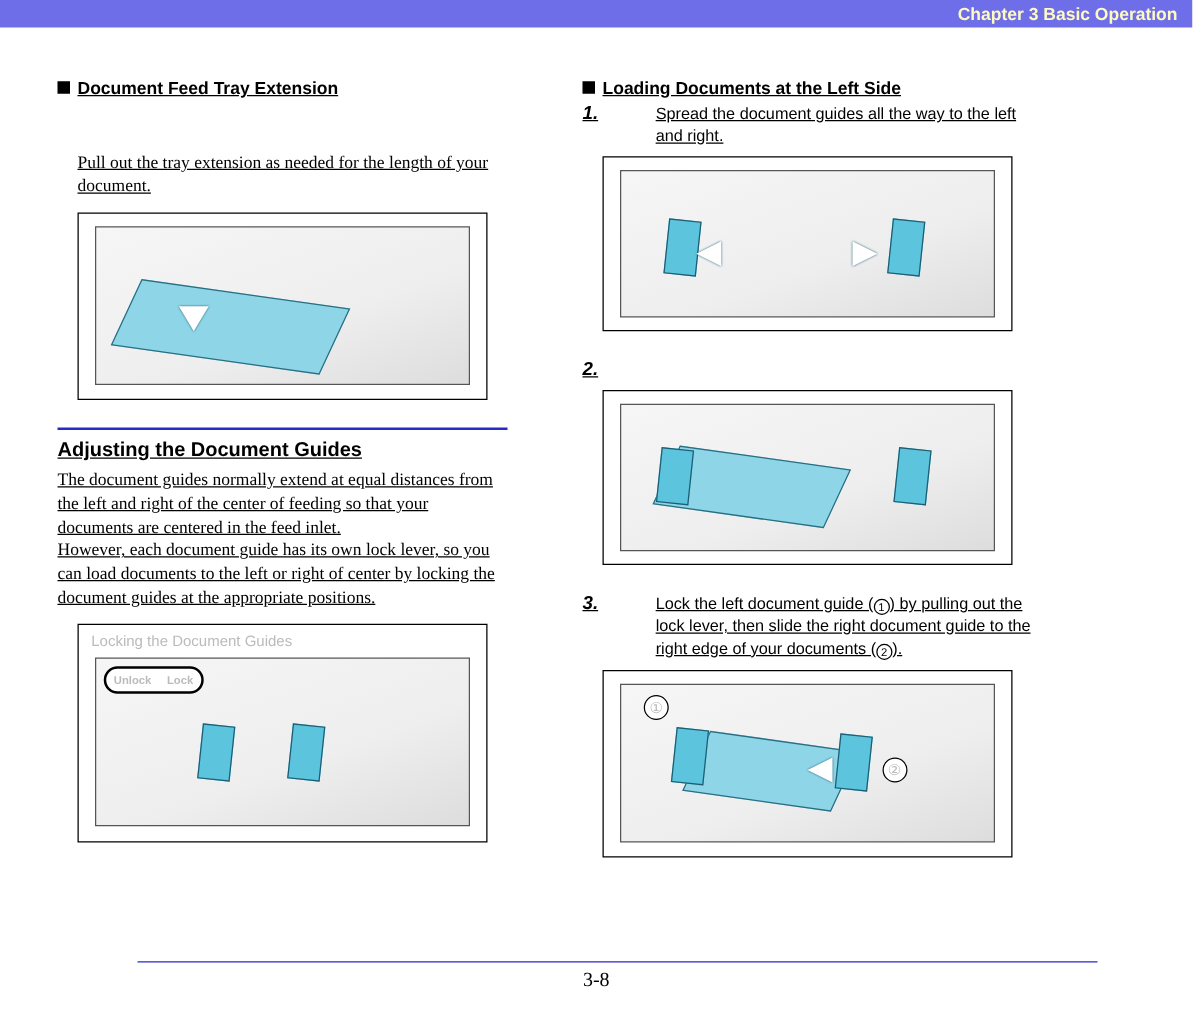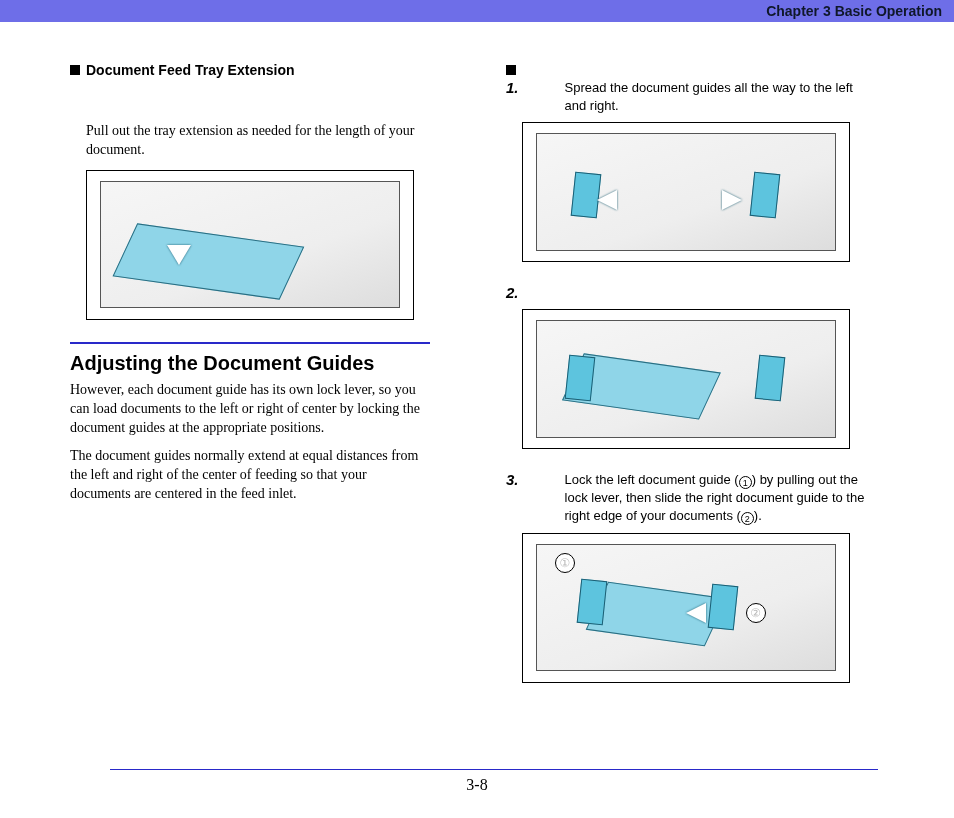--- a/index.html
+++ b/index.html
@@ -9,31 +9,32 @@
     font-family: Arial, Helvetica, sans-serif;
     font-size: 13px;
     color: #000;
     background: #fff;
     position: relative;
   }
   .header-bar {
     width: 954px;
     height: 22px;
     background: #6e6ee8;
-    color: #0f172a;
+    color: #fef9c3;
     text-align: right;
     padding-right: 12px;
     font-weight: bold;
     font-size: 14px;
     line-height: 22px;
   }
   .page-body {
     display: flex;
-    padding: 40px 20px 0 70px;
-    gap: 76px;
+    padding: 40px 20px 0 46px;
+    gap: 60px;
+    text-decoration: underline;
   }
   .col {
     width: 360px;
   }
   .sec-title-line {
     display: flex;
     align-items: flex-start;
     margin-bottom: 4px;
   }
   .square-bullet {
@@ -67,21 +68,21 @@
   .fig-h150 { height: 150px; }
   .fig-h140 { height: 140px; }
   .fig-h175 { height: 175px; }
   .blue-rule {
     height: 2px;
     background: #2929c9;
     margin: 4px 0 8px 0;
   }
   .h2 {
     font-family: Arial, Helvetica, sans-serif;
-    font-size: 20px;
+    font-size: 16px;
     font-weight: bold;
     margin-bottom: 6px;
   }
   .num-step {
     display: flex;
     align-items: flex-start;
     margin-bottom: 8px;
   }
   .step-num {
     font-style: italic;
@@ -199,30 +200,43 @@
 
     <div class="figure fig-h150">
       <div class="sketch">
         <div class="tray" style="left:8%; top:42%; width:56%; height:42%;"></div>
         <div class="arrow down" style="left:22%; top:50%;"></div>
       </div>
     </div>
 
     <div class="blue-rule"></div>
     <div class="h2">Adjusting the Document Guides</div>
+    <div class="body-text" style="margin-bottom:0">The document guides normally extend at equal distances from the left and right of the center of feeding so that your documents are centered in the feed inlet.</div>
     <div class="body-text">However, each document guide has its own lock lever, so you can load documents to the left or right of center by locking the document guides at the appropriate positions.</div>
-    <div class="body-text" style="margin-bottom:0">The document guides normally extend at equal distances from the left and right of the center of feeding so that your documents are centered in the feed inlet.</div>
-
+
+    <div class="figure fig-h175 fig-rel">
+      <div class="lock-caption">Locking the Document Guides</div>
+      <div class="sketch" style="margin-top:14px; height:78%;">
+        <div class="callout-bubble" style="left:6px; top:6px;">
+          <span>Unlock</span>
+          &nbsp;&nbsp;&nbsp;
+          <span>Lock</span>
+        </div>
+        <div class="guide" style="left:28%; top:40%;"></div>
+        <div class="guide" style="left:52%; top:40%;"></div>
+      </div>
+    </div>
 
   </div>
 
   <div class="col">
 
     <div class="sec-title-line">
       <div class="square-bullet"></div>
+      <div class="sec-title">Loading Documents at the Left Side</div>
     </div>
 
     <div class="num-step">
       <div class="step-num">1.</div>
       <div class="step-text">Spread the document guides all the way to the left and right.</div>
     </div>
     <div class="figure fig-h140">
       <div class="sketch">
         <div class="guide" style="left:12%; top:34%;"></div>
         <div class="guide" style="left:72%; top:34%;"></div>

